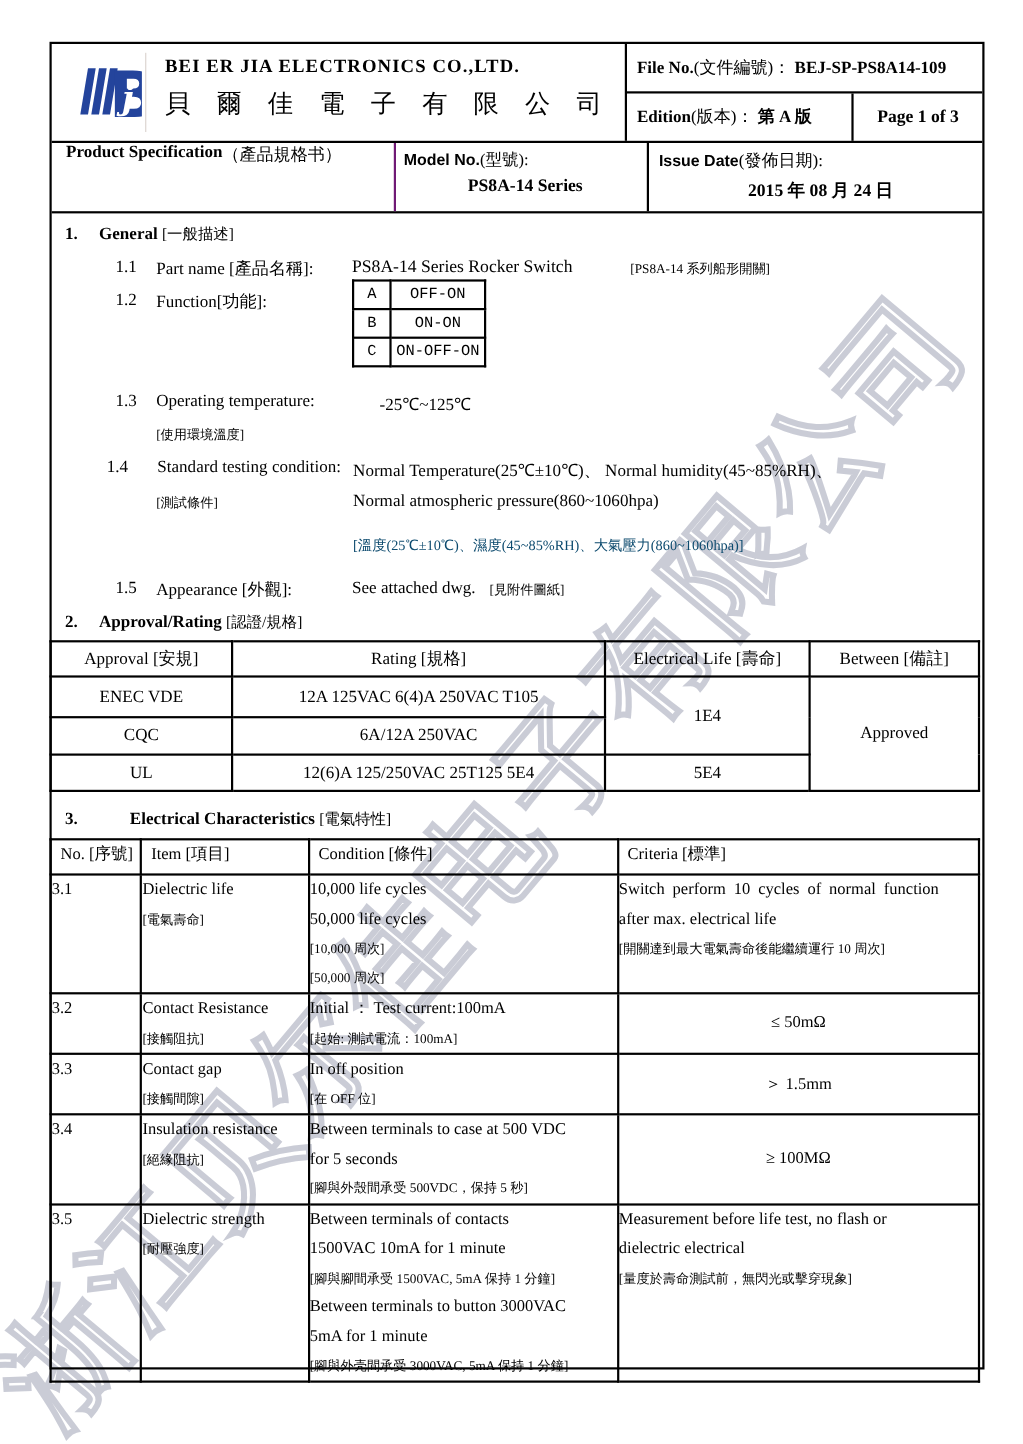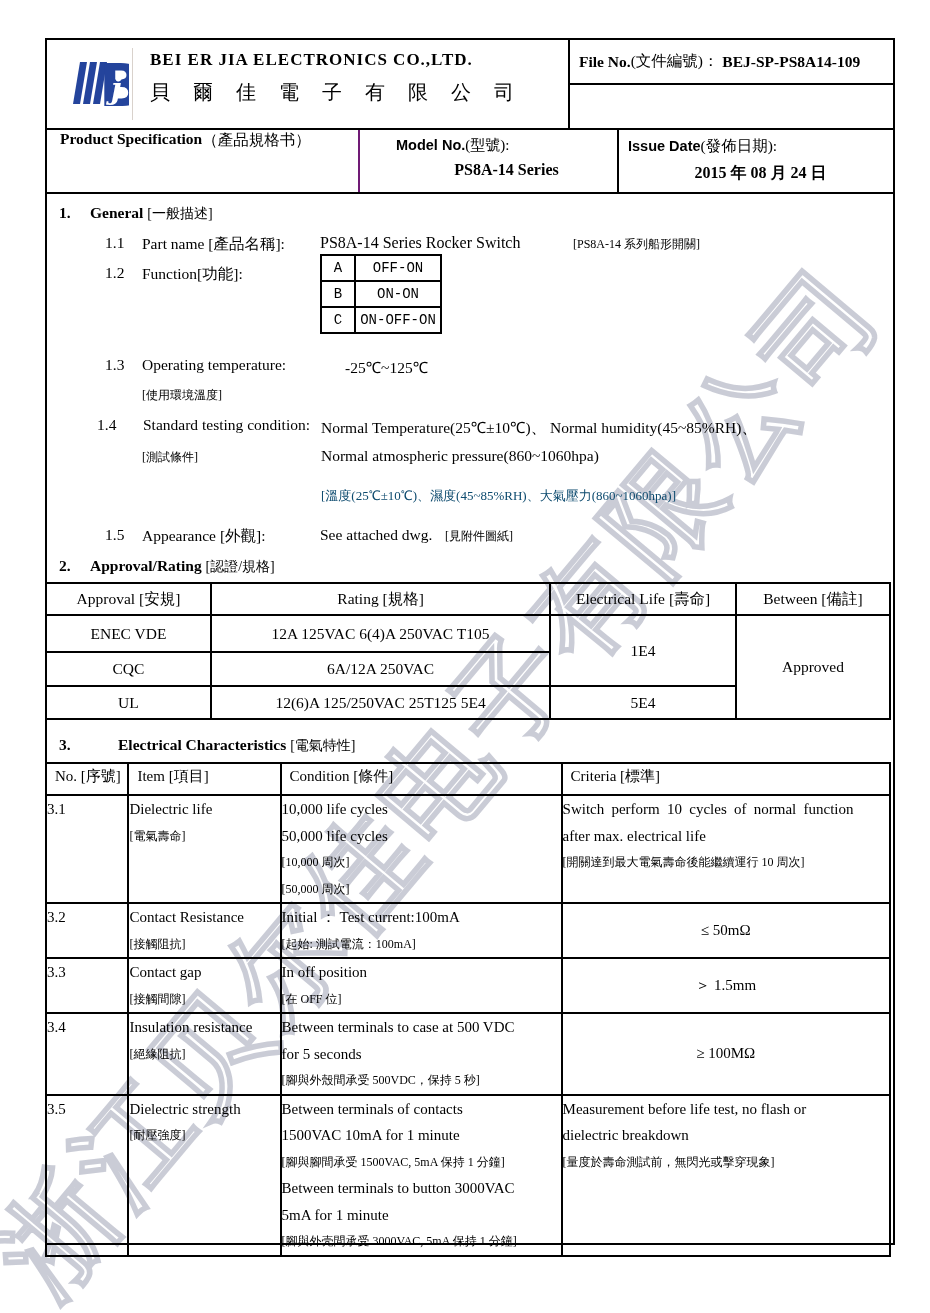--- a/index.html
+++ b/index.html
@@ -11,29 +11,29 @@
         color:rgba(178,181,195,0.40);-webkit-text-stroke:2px rgba(158,162,180,0.55);
         -webkit-text-fill-color:transparent;font-family:"Liberation Serif",serif;}
   .frame{position:absolute;left:45px;top:38px;width:846px;height:1203px;border:2px solid #000;z-index:1;}
   
   .hdr1{position:relative;display:flex;height:88px;border-bottom:2px solid #000;}
   .logo-cell{position:relative;width:521px;}
   .logo-divider{position:absolute;left:85px;top:8px;width:1px;height:72px;background:#d9d2cc;}
   .logo-mark{position:absolute;left:16px;top:12px;}
   .company{position:absolute;left:103px;top:10px;}
   .company-en{font-weight:bold;font-size:17px;letter-spacing:1px;}
-  .company-cn{font-size:20px;letter-spacing:9px;margin-top:9px;}
+  .company-cn{font-size:23px;letter-spacing:9px;margin-top:9px;}
   .hdr1-right{flex:1;border-left:2px solid #000;display:flex;flex-direction:column;}
   .file-row{height:43px;border-bottom:2px solid #000;display:flex;align-items:center;padding-left:9px;font-size:15.5px;}
   .ed-row{flex:1;display:flex;}
   .edition-cell{width:195px;border-right:2px solid #000;display:flex;align-items:center;padding-left:9px;font-size:15.5px;}
   .page-cell{flex:1;display:flex;align-items:center;justify-content:center;font-weight:bold;font-size:16px;}
   .hdr2{display:flex;height:62px;border-bottom:2px solid #000;}
   .ps-cell{width:298px;border-right:2px solid #701a75;display:flex;align-items:flex-start;padding-left:13px;font-size:15.5px;}
-  .model-cell{width:221px;border-right:2px solid #000;padding:6px 0 0 7px;font-size:15px;margin-left:29px;}
+  .model-cell{width:221px;border-right:2px solid #000;padding:6px 0 0 7px;font-size:15px;}
   .issue-cell{flex:1;padding:6px 0 0 9px;font-size:15.5px;}
   .b{font-weight:bold;}
   .sans-b{font-weight:bold;font-family:"Liberation Sans",sans-serif;font-size:14.5px;}
   .center-line{text-align:center;margin-top:6px;font-weight:bold;font-size:16px;}
   
   .body{position:relative;height:1051px;}
   .abs{position:absolute;white-space:nowrap;}
   .sec-head .num{position:absolute;font-weight:bold;font-size:15.5px;}
   .sec-head .ttl{position:absolute;font-weight:bold;font-size:15.5px;}
   .sec-head .cn{font-weight:normal;font-size:14px;}
@@ -81,20 +81,26 @@
         <div class="logo-divider"></div>
         <div class="company">
           <div class="company-en">BEI ER JIA ELECTRONICS CO.,LTD.</div>
           <div class="company-cn">貝 爾 佳 電 子 有 限 公 司</div>
         </div>
       </div>
       <div class="hdr1-right">
         <div class="file-row">
           <span class="b">File No.</span><span>(文件編號)：</span>&nbsp;<span class="b">BEJ-SP-PS8A14-109</span>
         </div>
+        <div class="ed-row">
+          <div class="edition-cell">
+            <span class="b">Edition</span><span>(版本)：</span>&nbsp;<span class="b">第 A 版</span>
+          </div>
+          <div class="page-cell">Page 1 of 3</div>
+        </div>
       </div>
     </div>
 
     <div class="hdr2">
       <div class="ps-cell">
         <span class="b">Product Specification</span>
           <span>（產品規格书）</span>
       </div>
       <div class="model-cell">
         <div><span class="sans-b">Model No.</span><span>(型號):</span></div>
@@ -292,21 +298,21 @@
           <td class="cell-pad">
             <span class="line">Between terminals of contacts</span>
             <span class="line">1500VAC 10mA for 1 minute</span>
             <span class="line cjk">[腳與腳間承受 1500VAC, 5mA 保持 1 分鐘]</span>
             <span class="line">Between terminals to button 3000VAC</span>
             <span class="line">5mA for 1 minute</span>
             <span class="line cjk">[腳與外壳間承受 3000VAC, 5mA 保持 1 分鐘]</span>
           </td>
           <td class="cell-pad">
             <span class="line">Measurement before life test, no flash or</span>
-            <span class="line">dielectric breakdown</span>
+            <span class="line">dielectric electrical</span>
             <span class="line cjk">[量度於壽命測試前，無閃光或擊穿現象]</span>
           </td>
         </tr>
       </tbody>
         </table>
 
     </div>
   </div>
 </div>
 

